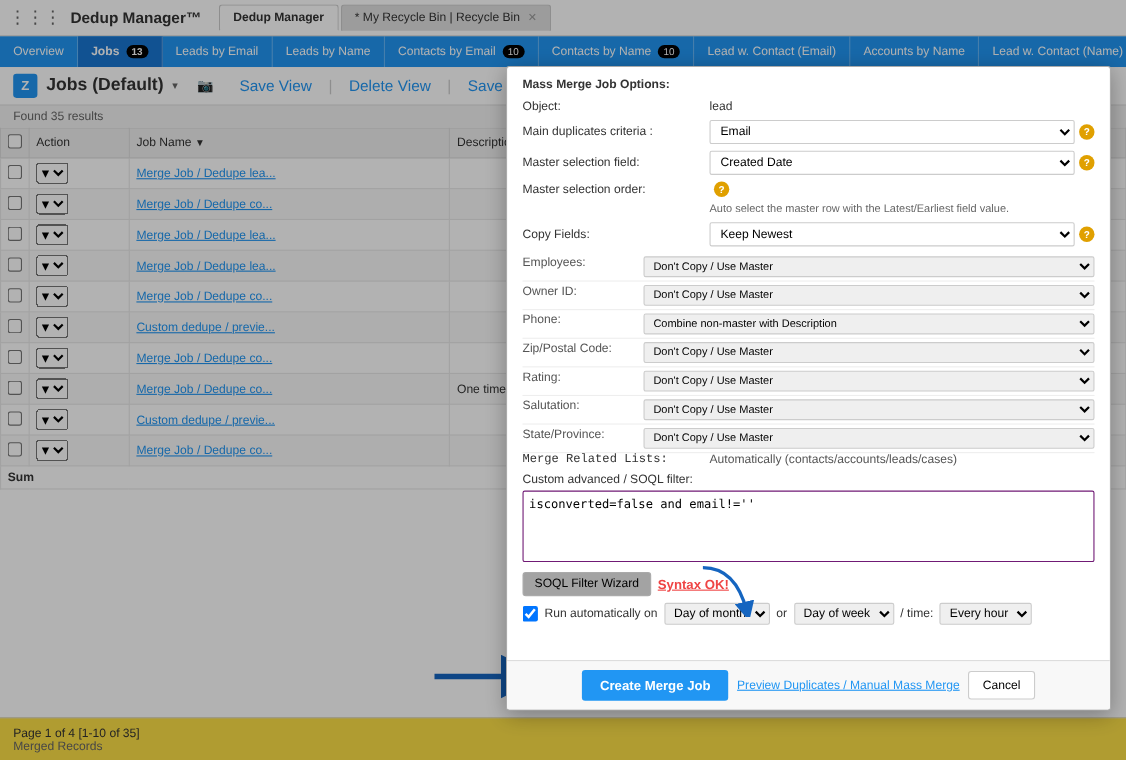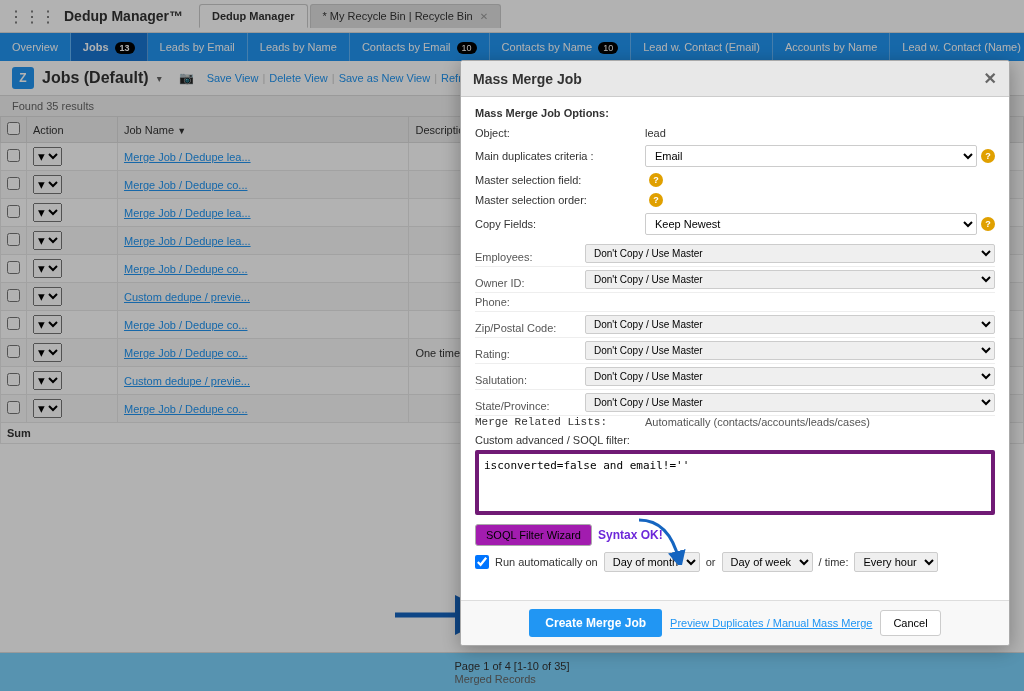--- a/index.html
+++ b/index.html
@@ -17,39 +17,39 @@
     .nav-tabs { display: flex; background: #2196f3; padding: 0; overflow: hidden; }
     .nav-tab { padding: 8px 12px; color: #fff; font-size: 11px; cursor: pointer; border-right: 1px solid rgba(255,255,255,0.3); white-space: nowrap; }
     .nav-tab.active { background: #1976d2; font-weight: bold; }
     .nav-tab .badge { background: #000000; color: #fff; border-radius: 8px; padding: 1px 5px; font-size: 9px; margin-left: 3px; }
 
     
     .page-header { background: #fff; padding: 6px 12px; border-bottom: 1px solid #ddd; display: flex; align-items: center; gap: 8px; }
     .page-header-z { background: #2196f3; color: #fff; width: 22px; height: 22px; border-radius: 3px; display: flex; align-items: center; justify-content: center; font-weight: bold; font-size: 12px; }
     .page-title { font-size: 16px; font-weight: bold; color: #333; }
     .dropdown-arrow { color: #666; font-size: 10px; }
-    .view-links { display: flex; gap: 4px; align-items: center; font-size: 11px; }
+    .view-links { display: flex; gap: 15px; align-items: center; font-size: 14px; }
     .view-link { color: #2196f3; cursor: pointer; text-decoration: none; }
     .view-sep { color: #ccc; }
     .results-count { font-size: 11px; color: #666; padding: 4px 12px; }
 
     
     .main-content { display: flex; height: calc(691px - 130px); }
     .table-area { flex: 1; overflow: auto; background: #fff; }
     
     
     table { width: 100%; border-collapse: collapse; font-size: 11px; }
     th { background: #f0f0f0; border: 1px solid #ddd; padding: 5px 6px; text-align: left; font-weight: normal; }
     td { border: 1px solid #e8e8e8; padding: 4px 6px; }
     tr:nth-child(even) td { background: #fafafa; }
     .checkbox-col { width: 20px; }
     .check-icon { color: #2196f3; font-weight: bold; }
 
     
-    .page-footer { background: #7dd3fc; border-top: 1px solid #ddd; padding: 6px 12px; display: flex; align-items: center; justify-content: center; position: fixed; bottom: 0; left: 0; right: 0; }
+    .page-footer { background: #fde047; border-top: 1px solid #ddd; padding: 6px 12px; display: flex; align-items: center; justify-content: flex-start; position: fixed; bottom: 0; left: 0; right: 0; }
     .footer-left { font-size: 11px; color: #333; }
     .footer-merged { font-size: 11px; color: #666; }
     .btn-create { background: #2196f3; color: #fff; border: none; padding: 7px 16px; border-radius: 3px; cursor: pointer; font-size: 12px; font-weight: bold; }
     .btn-preview { background: none; border: none; color: #2196f3; cursor: pointer; font-size: 11px; text-decoration: underline; }
     .btn-cancel { background: #fff; border: 1px solid #ccc; padding: 6px 12px; border-radius: 3px; cursor: pointer; font-size: 11px; }
 
     
     .modal-overlay { position: fixed; top: 0; left: 0; right: 0; bottom: 0; background: rgba(0,0,0,0.3); z-index: 100; }
     .modal { position: fixed; top: 60px; left: 460px; right: 0; bottom: 45px; background: #fff; border: 1px solid #aaa; border-radius: 3px; z-index: 101; display: flex; flex-direction: column; box-shadow: 0 4px 20px rgba(0,0,0,0.3); overflow: hidden; min-width: 530px; max-width: 550px; }
     .modal-header { background: #e8e8e8; padding: 8px 12px; display: flex; align-items: center; justify-content: space-between; border-bottom: 1px solid #ccc; }
@@ -61,39 +61,39 @@
     
     .form-row { display: flex; align-items: center; margin-bottom: 6px; }
     .form-label { width: 170px; font-size: 11px; color: #333; flex-shrink: 0; }
     .form-value { flex: 1; font-size: 11px; }
     .form-select { width: 100%; padding: 3px 5px; border: 1px solid #ccc; border-radius: 2px; font-size: 11px; background: #fff; }
     .help-icon { margin-left: 4px; background: #e0a000; color: #fff; border-radius: 50%; width: 14px; height: 14px; display: inline-flex; align-items: center; justify-content: center; font-size: 9px; font-weight: bold; flex-shrink: 0; }
     .hint-text { font-size: 10px; color: #666; margin-bottom: 6px; padding-left: 170px; }
 
     
     .copy-fields-section { margin-top: 4px; }
-    .copy-field-row { display: flex; align-items: flex-end; border-bottom: 1px solid #eee; padding: 3px 0; }
+    .copy-field-row { display: flex; align-items: flex-start; border-bottom: 1px solid #eee; padding: 3px 0; }
     .copy-field-label { width: 110px; font-size: 11px; color: #555; }
     .copy-field-select { flex: 1; padding: 2px 4px; border: 1px solid #ccc; border-radius: 2px; font-size: 10px; }
 
     
     .merge-row { display: flex; align-items: center; margin-bottom: 6px; }
     .merge-label { width: 170px; font-size: 11px; color: #333; font-family: Liberation Mono, monospace; }
     .merge-value { font-size: 11px; color: #555; }
 
     
     .filter-section { margin-top: 6px; }
     .filter-label { font-size: 11px; color: #333; margin-bottom: 4px; }
-    .filter-textarea { width: 100%; height: 65px; border: 4px solid #701a75; padding: 5px; font-size: 11px; font-family: monospace; resize: none; border-radius: 2px; }
+    .filter-textarea { width: 100%; height: 65px; border: 1px solid #701a75; padding: 5px; font-size: 11px; font-family: monospace; resize: none; border-radius: 2px; }
 
     
     .filter-buttons { display: flex; gap: 6px; margin-top: 6px; align-items: center; }
-    .btn-soql { background: #a21caf; border: 1px solid #aaa; padding: 4px 10px; border-radius: 3px; cursor: pointer; font-size: 11px; }
+    .btn-soql { background: #a3a3a3; border: 1px solid #aaa; padding: 4px 10px; border-radius: 3px; cursor: pointer; font-size: 11px; }
     .btn-check { background: #fff; border: 1px solid #aaa; padding: 4px 10px; border-radius: 3px; cursor: pointer; font-size: 11px; }
-    .syntax-ok { color: #6d28d9; font-weight: bold; font-size: 12px; }
+    .syntax-ok { color: #ef4444; font-weight: bold; font-size: 12px; text-decoration: underline; }
 
     
     .schedule-row { display: flex; align-items: center; gap: 6px; margin: 6px 0; flex-wrap: wrap; }
     .schedule-checkbox { width: 14px; height: 14px; }
     .schedule-label { font-size: 11px; color: #333; }
     .schedule-select { padding: 2px 4px; border: 1px solid #ccc; border-radius: 2px; font-size: 11px; }
 
     .scrollbar-visible { scrollbar-width: thin; }
 
     .options-header { font-size: 11px; font-weight: bold; color: #333; margin-bottom: 8px; }
@@ -260,49 +260,49 @@
           <td colspan="7" style="font-weight:bold; padding: 4px 6px;">Sum</td>
         </tr>
       </tfoot>
     </table>
   </div>
 </div>
 
 <div class="modal-overlay"></div>
 
 <div class="modal">
-  <div class="modal-header">
-    <span class="modal-title">Mass Merge Job</span>
-    <span class="modal-close">✕</span>
-  </div>
   <div class="modal-body scrollbar-visible">
     <div class="options-header">Mass Merge Job Options:</div>
 
     <div class="form-row">
       <span class="form-label">Object:</span>
       <span class="form-value">lead</span>
     </div>
 
     <div class="form-row">
       <span class="form-label">Main duplicates criteria :</span>
       <select class="form-select">
         <option>Email</option>
       </select>
       <span class="help-icon">?</span>
     </div>
 
     <div class="form-row">
       <span class="form-label">Master selection field:</span>
+      <select class="form-select">
+        <option>Created Date</option>
+      </select>
       <span class="help-icon">?</span>
     </div>
 
     <div class="form-row">
       <span class="form-label">Master selection order:</span>
       <span class="help-icon">?</span>
     </div>
+    <div class="hint-text">Auto select the master row with the Latest/Earliest field value.</div>
 
     <div class="form-row">
       <span class="form-label">Copy Fields:</span>
       <select class="form-select">
         <option>Keep Newest</option>
       </select>
       <span class="help-icon">?</span>
     </div>
 
     <div class="copy-fields-section" id="copy-fields-list">
@@ -313,20 +313,23 @@
       </select>
     </div>
         <div class="copy-field-row">
       <span class="copy-field-label">Owner ID:</span>
       <select class="copy-field-select">
         <option>Don't Copy / Use Master</option>
       </select>
     </div>
         <div class="copy-field-row">
       <span class="copy-field-label">Phone:</span>
+      <select class="copy-field-select">
+        <option>Combine non-master with Description</option>
+      </select>
     </div>
         <div class="copy-field-row">
       <span class="copy-field-label">Zip/Postal Code:</span>
       <select class="copy-field-select">
         <option>Don't Copy / Use Master</option>
       </select>
     </div>
         <div class="copy-field-row">
       <span class="copy-field-label">Rating:</span>
       <select class="copy-field-select">

